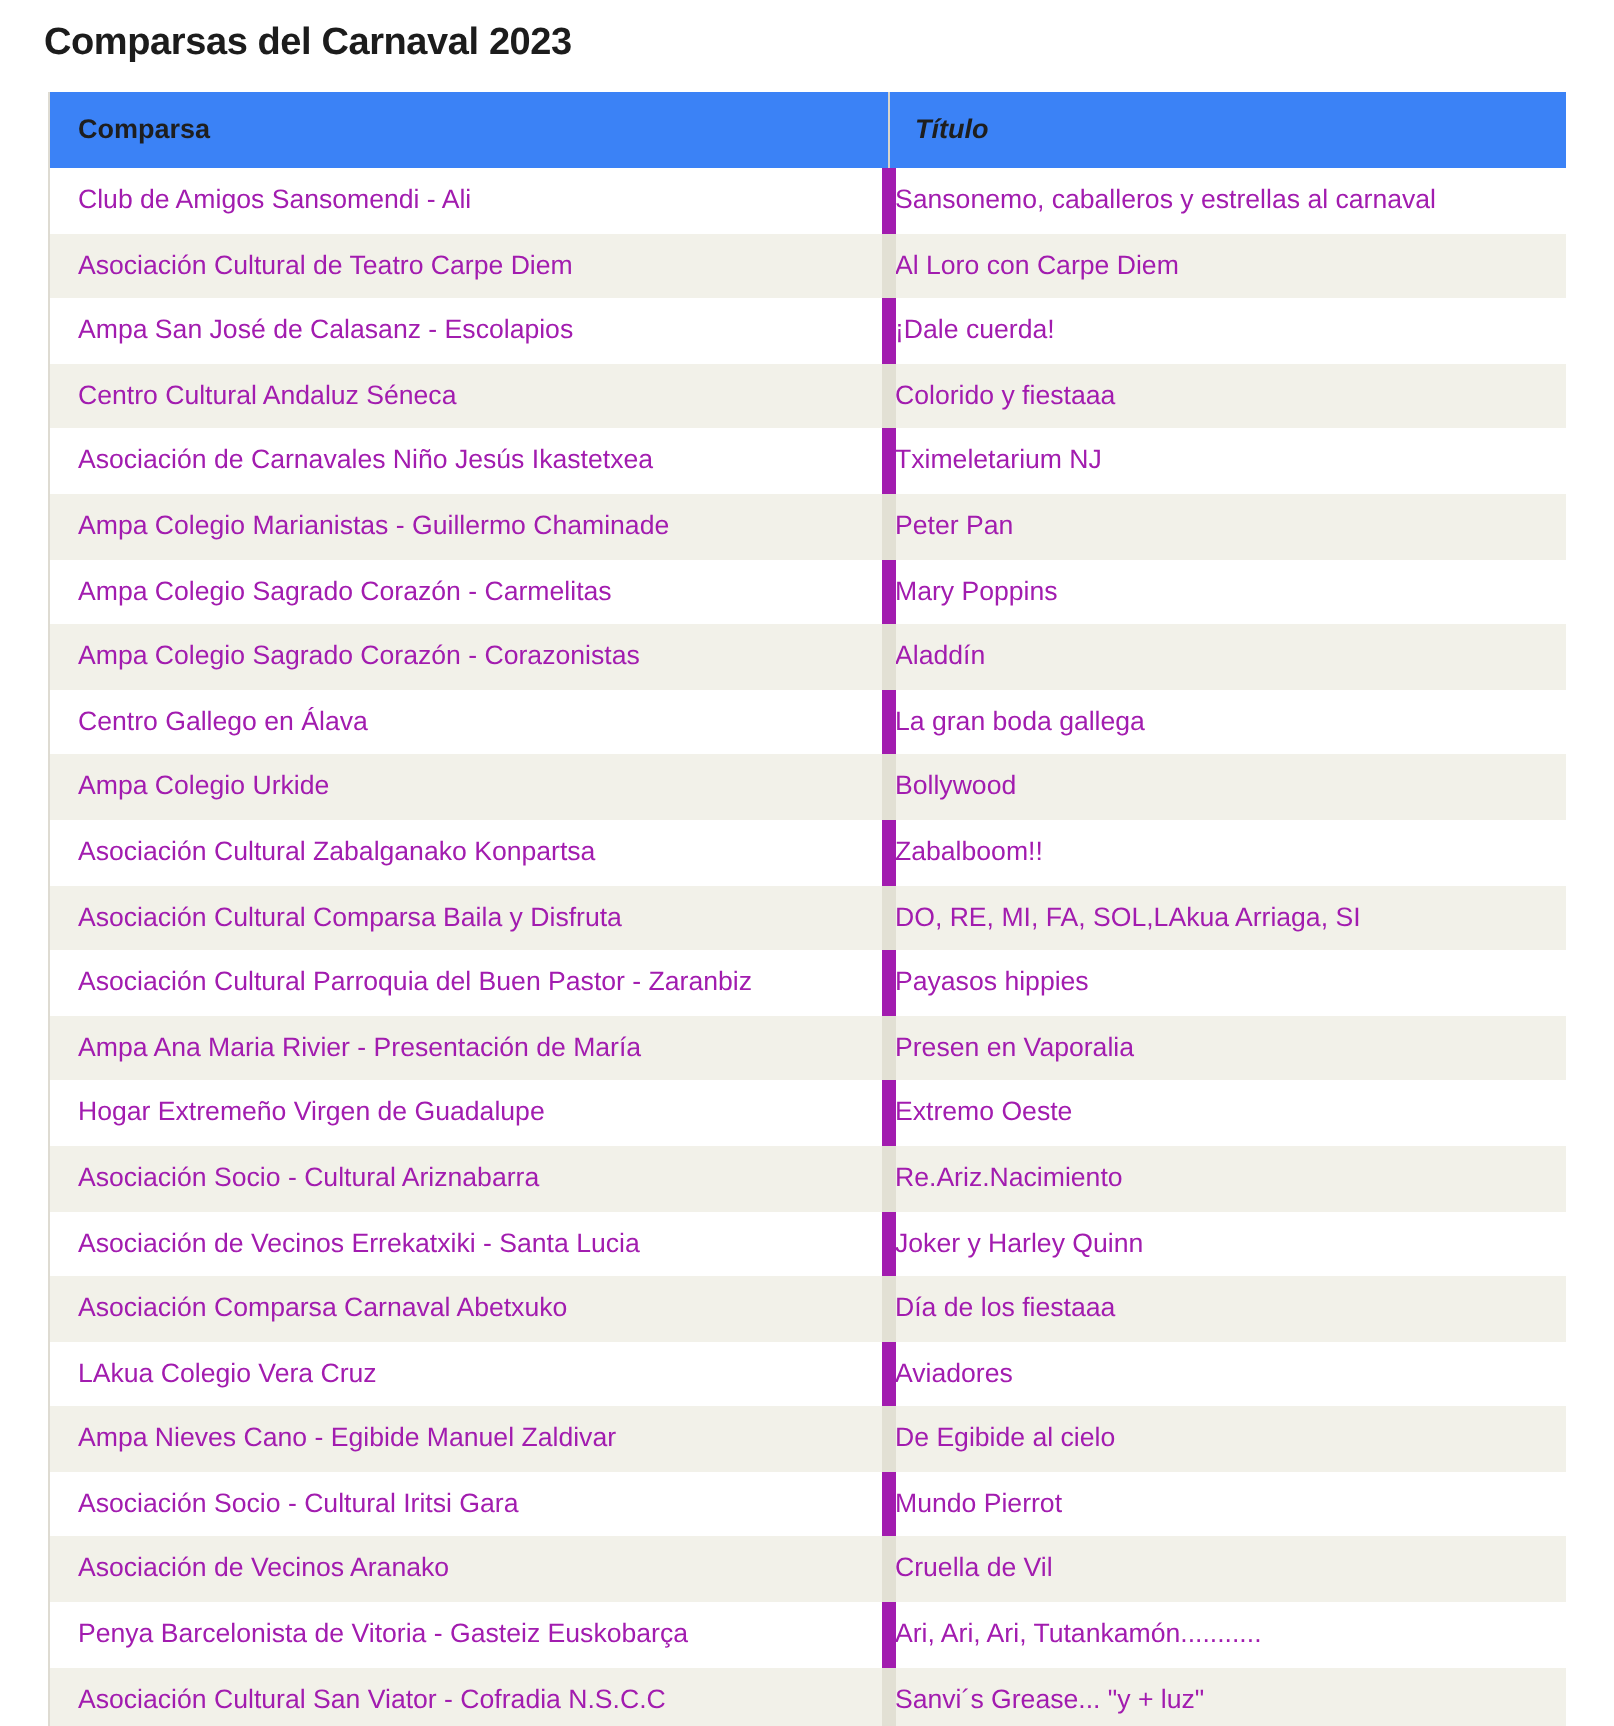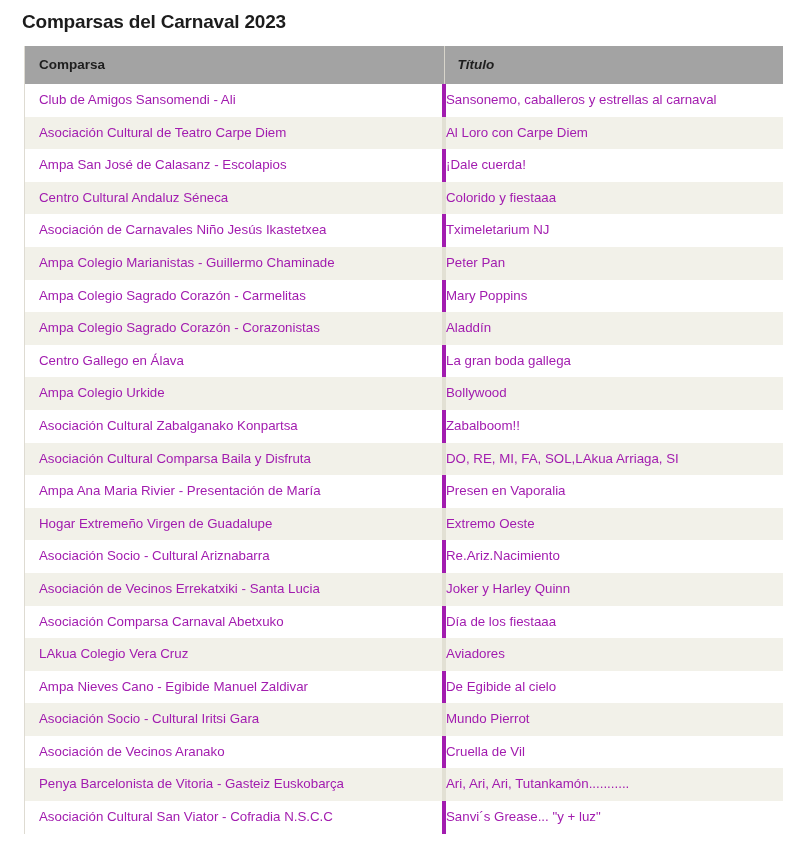--- a/index.html
+++ b/index.html
@@ -45,21 +45,21 @@
   table.comparsas {
     border-collapse: collapse;
     width: 758px;
     table-layout: fixed;
   }
 
   table.comparsas col.col-comparsa { width: 419px; }
   table.comparsas col.col-titulo   { width: 339px; }
 
   table.comparsas thead th {
-    background: #a3a3a3;
+    background: #3b82f6;
     font-size: 13.5px;
     font-weight: 700;
     color: #1e1e1e;
     text-align: left;
     padding: 11px 0 11px 14px;
     height: 38px;
     line-height: 16px;
     border: none;
     white-space: nowrap;
   }
@@ -74,21 +74,21 @@
     color: #a21caf;
     padding: 0 0 0 14px;
     height: 32.6px;
     line-height: 32.6px;
     border: none;
     white-space: nowrap;
     overflow: hidden;
     text-overflow: ellipsis;
   }
   table.comparsas tbody td.td-titulo {
-    border-left: 4px solid #a21caf;
+    border-left: 7px solid #a21caf;
     padding-left: 0;
   }
 
   table.comparsas tbody tr:nth-child(odd) td  { background: #ffffff; }
   table.comparsas tbody tr:nth-child(even) td { background: #f2f1e9; }
 
   table.comparsas tbody tr:nth-child(even) td.td-titulo { border-left-color: #e2e0d4; }
 </style>
 </head>
 <body>
@@ -152,20 +152,24 @@
           </tr>
           <tr>
             <td class="td-comparsa">Asociación Cultural Zabalganako Konpartsa</td>
             <td class="td-titulo">Zabalboom!!</td>
           </tr>
           <tr>
             <td class="td-comparsa">Asociación Cultural Comparsa Baila y Disfruta</td>
             <td class="td-titulo">DO, RE, MI, FA, SOL,LAkua Arriaga, SI</td>
           </tr>
           <tr>
+            <td class="td-comparsa">Asociación Cultural Parroquia del Buen Pastor - Zaranbiz</td>
+            <td class="td-titulo">Payasos hippies</td>
+          </tr>
+          <tr>
             <td class="td-comparsa">Ampa Ana Maria Rivier - Presentación de María</td>
             <td class="td-titulo">Presen en Vaporalia</td>
           </tr>
           <tr>
             <td class="td-comparsa">Hogar Extremeño Virgen de Guadalupe</td>
             <td class="td-titulo">Extremo Oeste</td>
           </tr>
           <tr>
             <td class="td-comparsa">Asociación Socio - Cultural Ariznabarra</td>
             <td class="td-titulo">Re.Ariz.Nacimiento</td>

